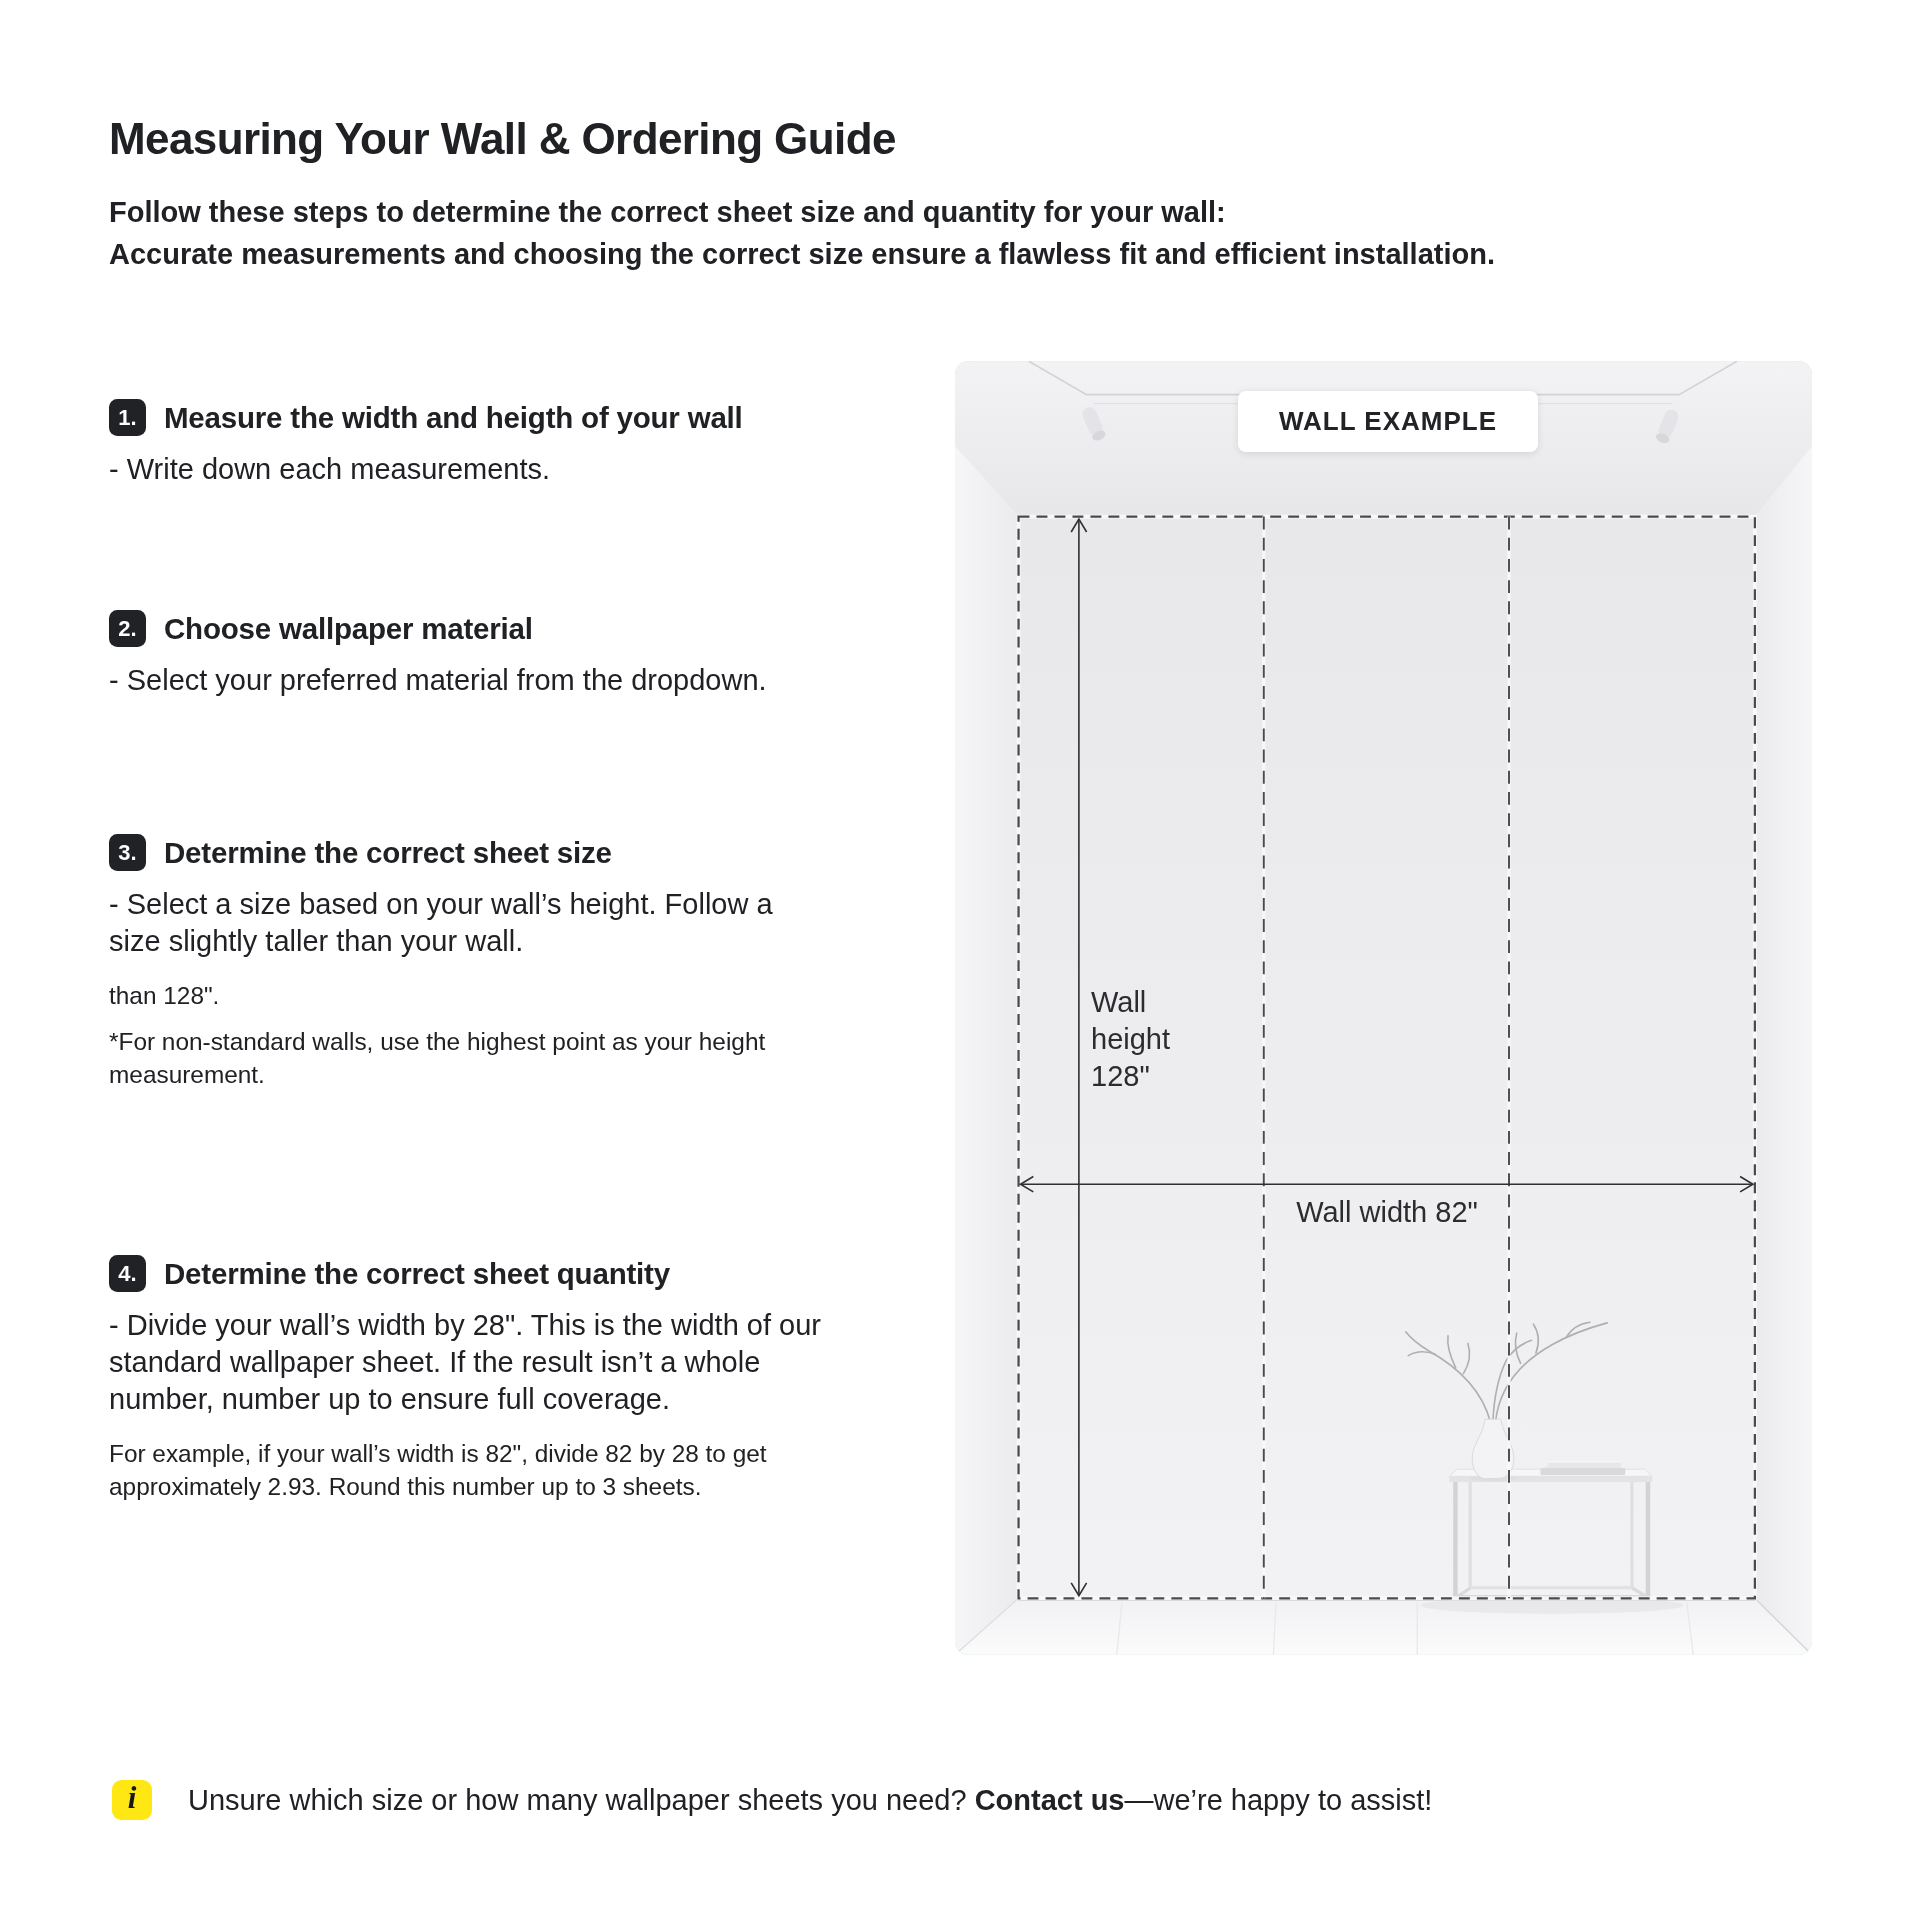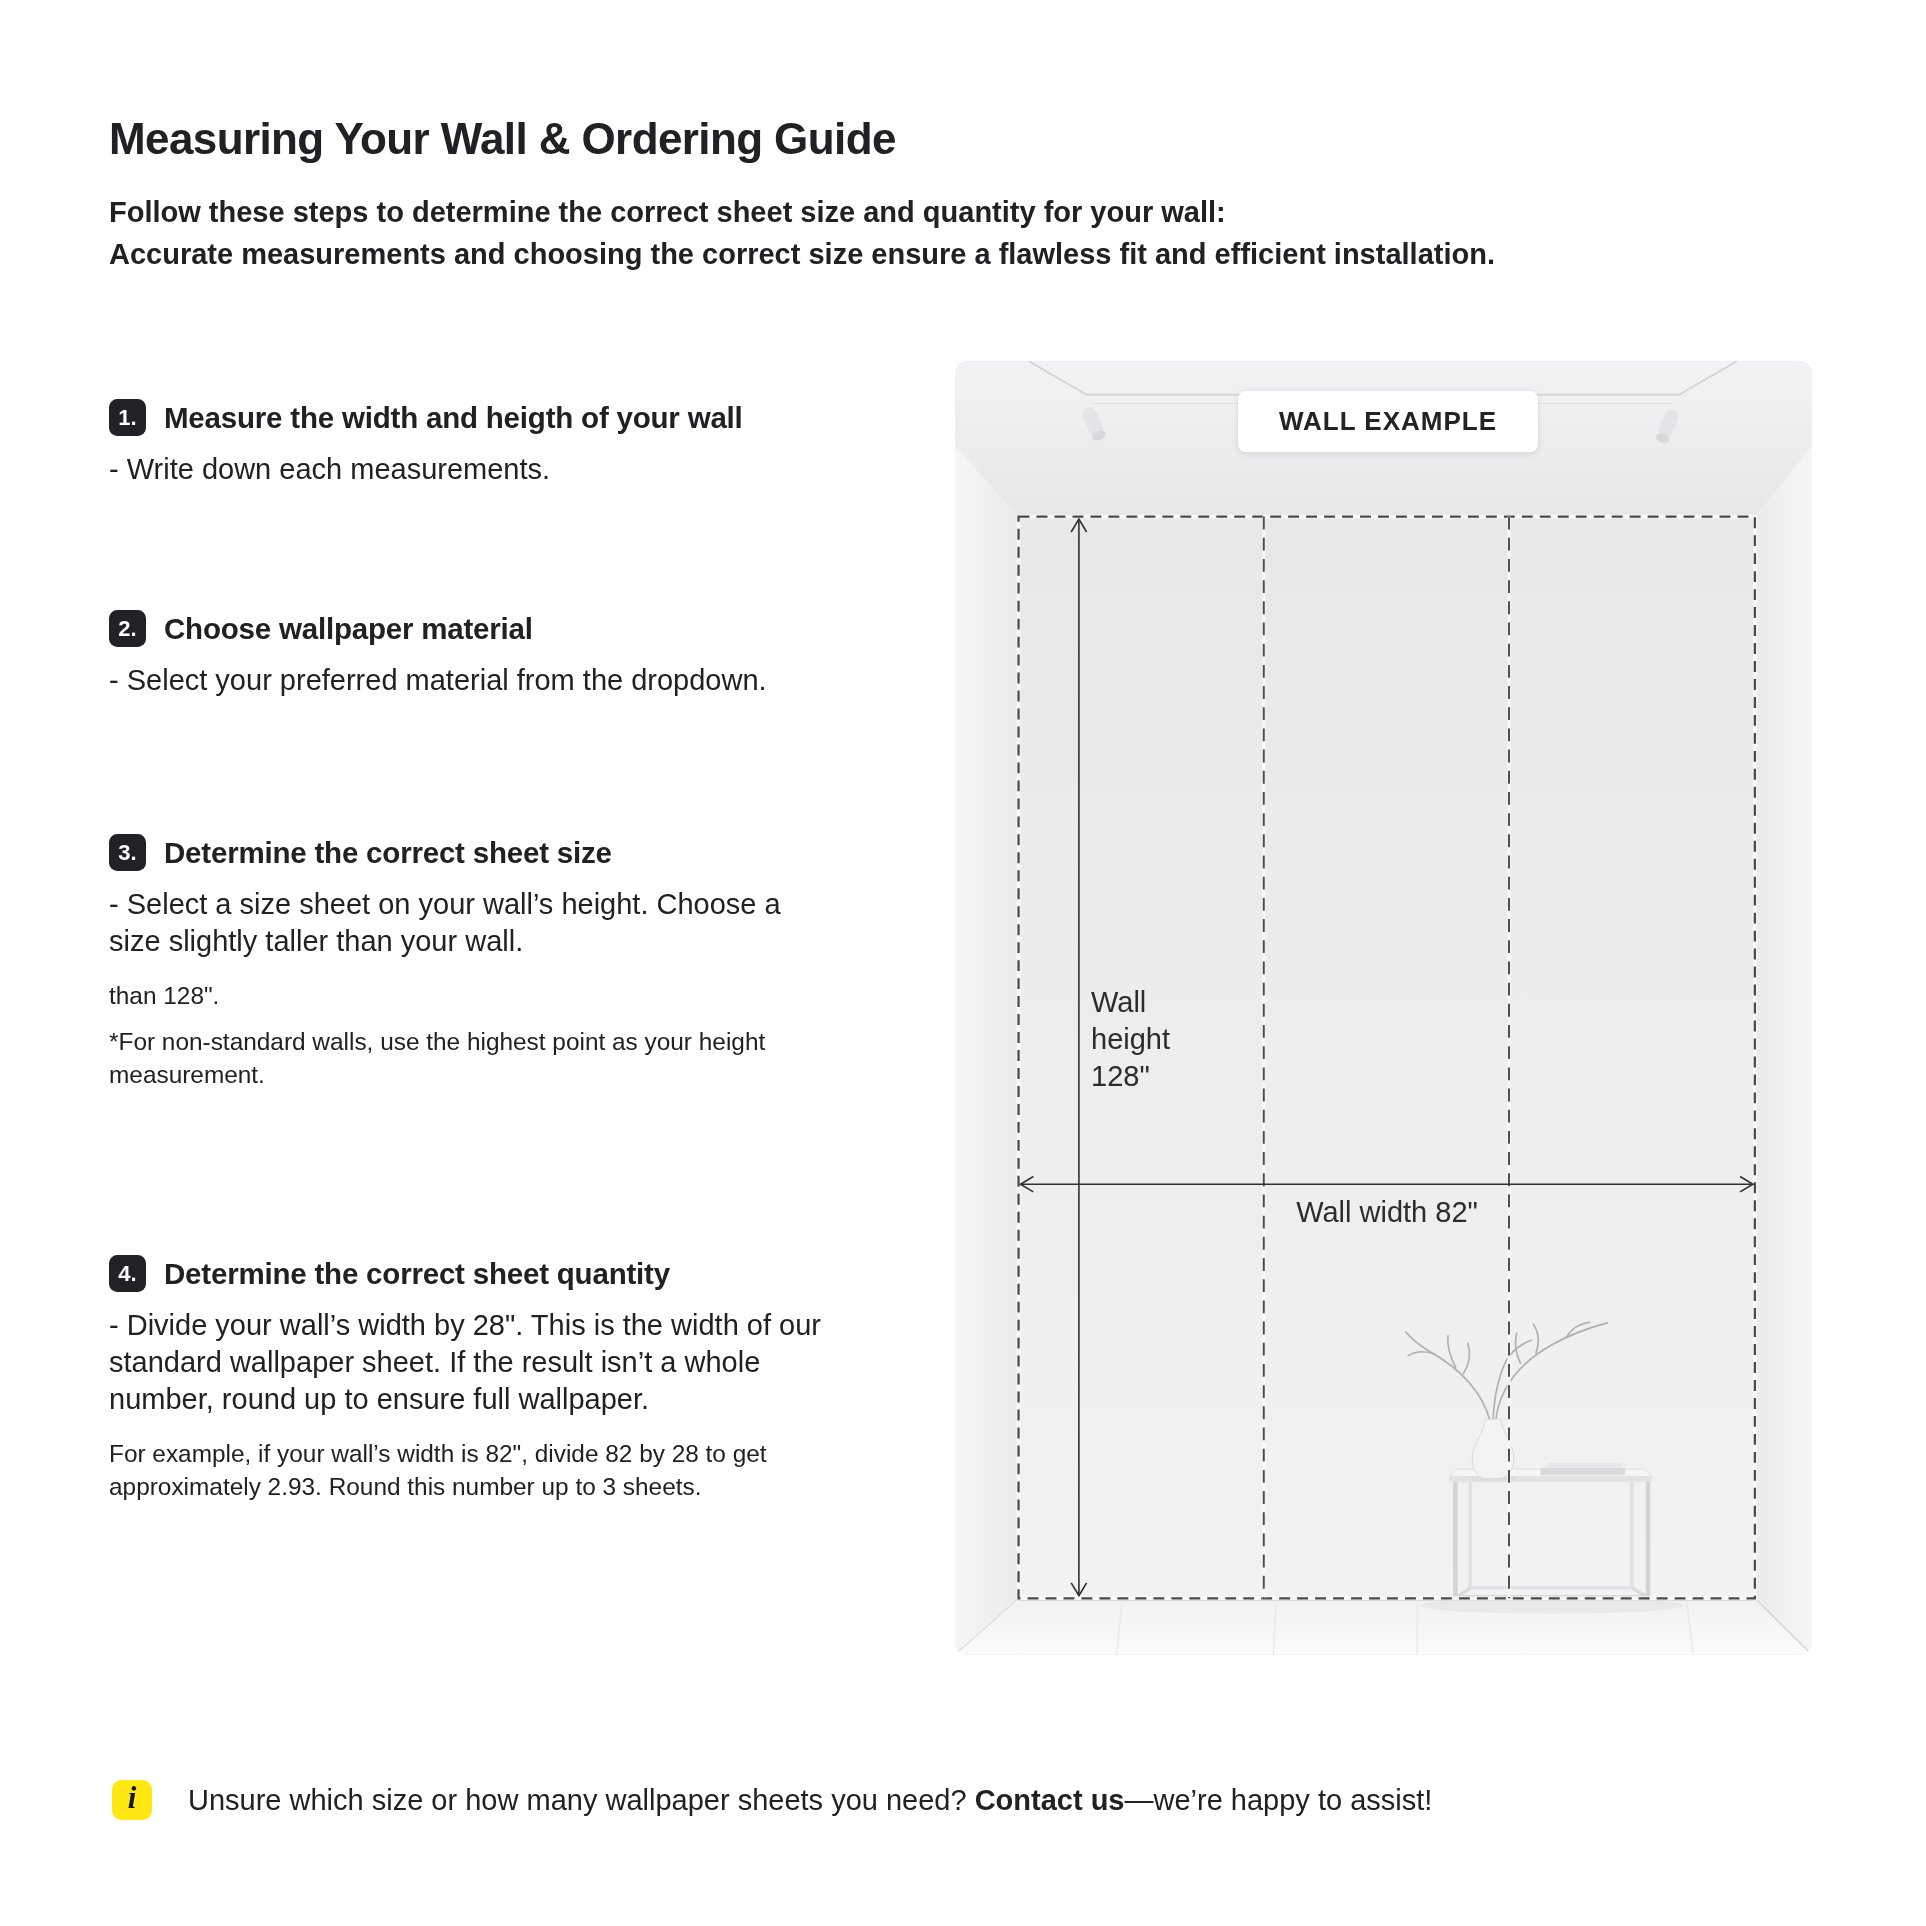--- a/index.html
+++ b/index.html
@@ -70,41 +70,41 @@
       <div>- Select your preferred material from the dropdown.</div>
     </div>
   </section>
 
   <section class="step step-3">
     <div class="step-head">
       <div class="num-badge">3.</div>
       <div class="step-title">Determine the correct sheet size</div>
     </div>
     <div class="desc">
-      <div>- Select a size sheet on your wall’s height. Choose a</div>
+      <div>- Select a size based on your wall’s height. Follow a</div>
       <div>size slightly taller than your wall.</div>
     </div>
     <div class="example">
       <div>than 128".</div>
     </div>
     <div class="note">
       <div>*For non-standard walls, use the highest point as your height</div>
       <div>measurement.</div>
     </div>
   </section>
 
   <section class="step step-4">
     <div class="step-head">
       <div class="num-badge">4.</div>
       <div class="step-title">Determine the correct sheet quantity</div>
     </div>
     <div class="desc">
       <div>- Divide your wall’s width by 28". This is the width of our</div>
       <div>standard wallpaper sheet. If the result isn’t a whole</div>
-      <div>number, round up to ensure full wallpaper.</div>
+      <div>number, number up to ensure full coverage.</div>
     </div>
     <div class="example">
       <div>For example, if your wall’s width is 82", divide 82 by 28 to get</div>
       <div>approximately 2.93. Round this number up to 3 sheets.</div>
     </div>
   </section>
 
   <figure class="photo" style="margin:0;">
     <svg width="857" height="1294" viewBox="0 0 1335 2015" aria-hidden="true">
       <defs>

